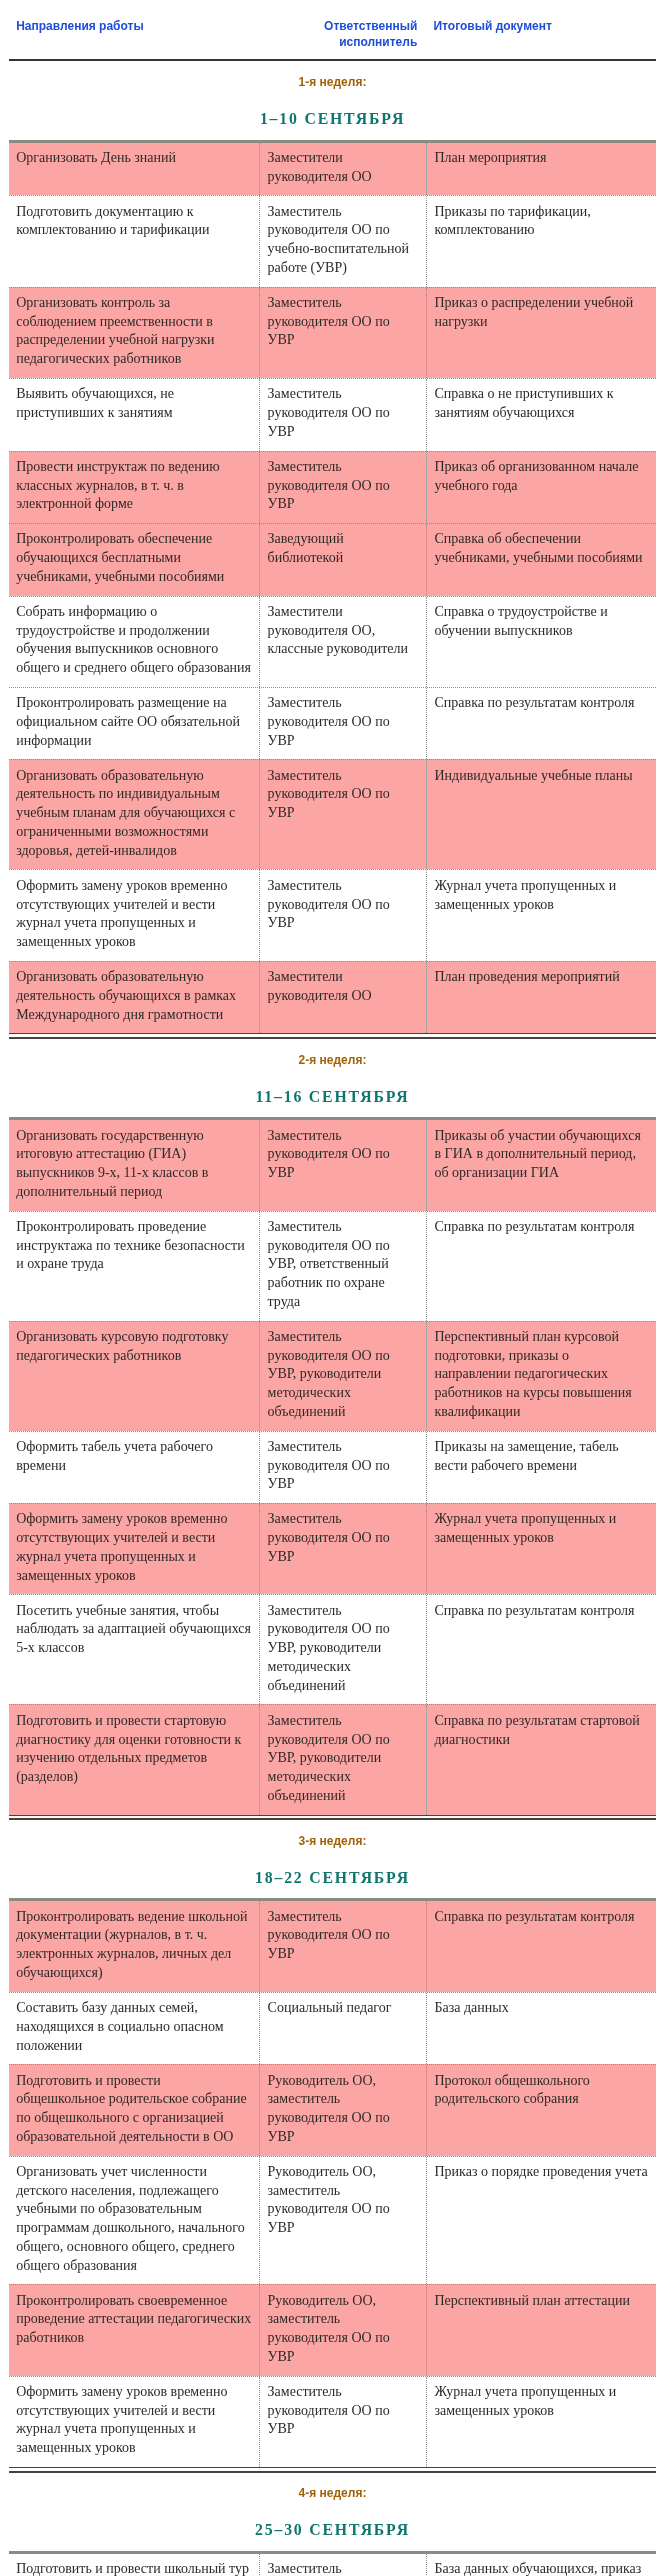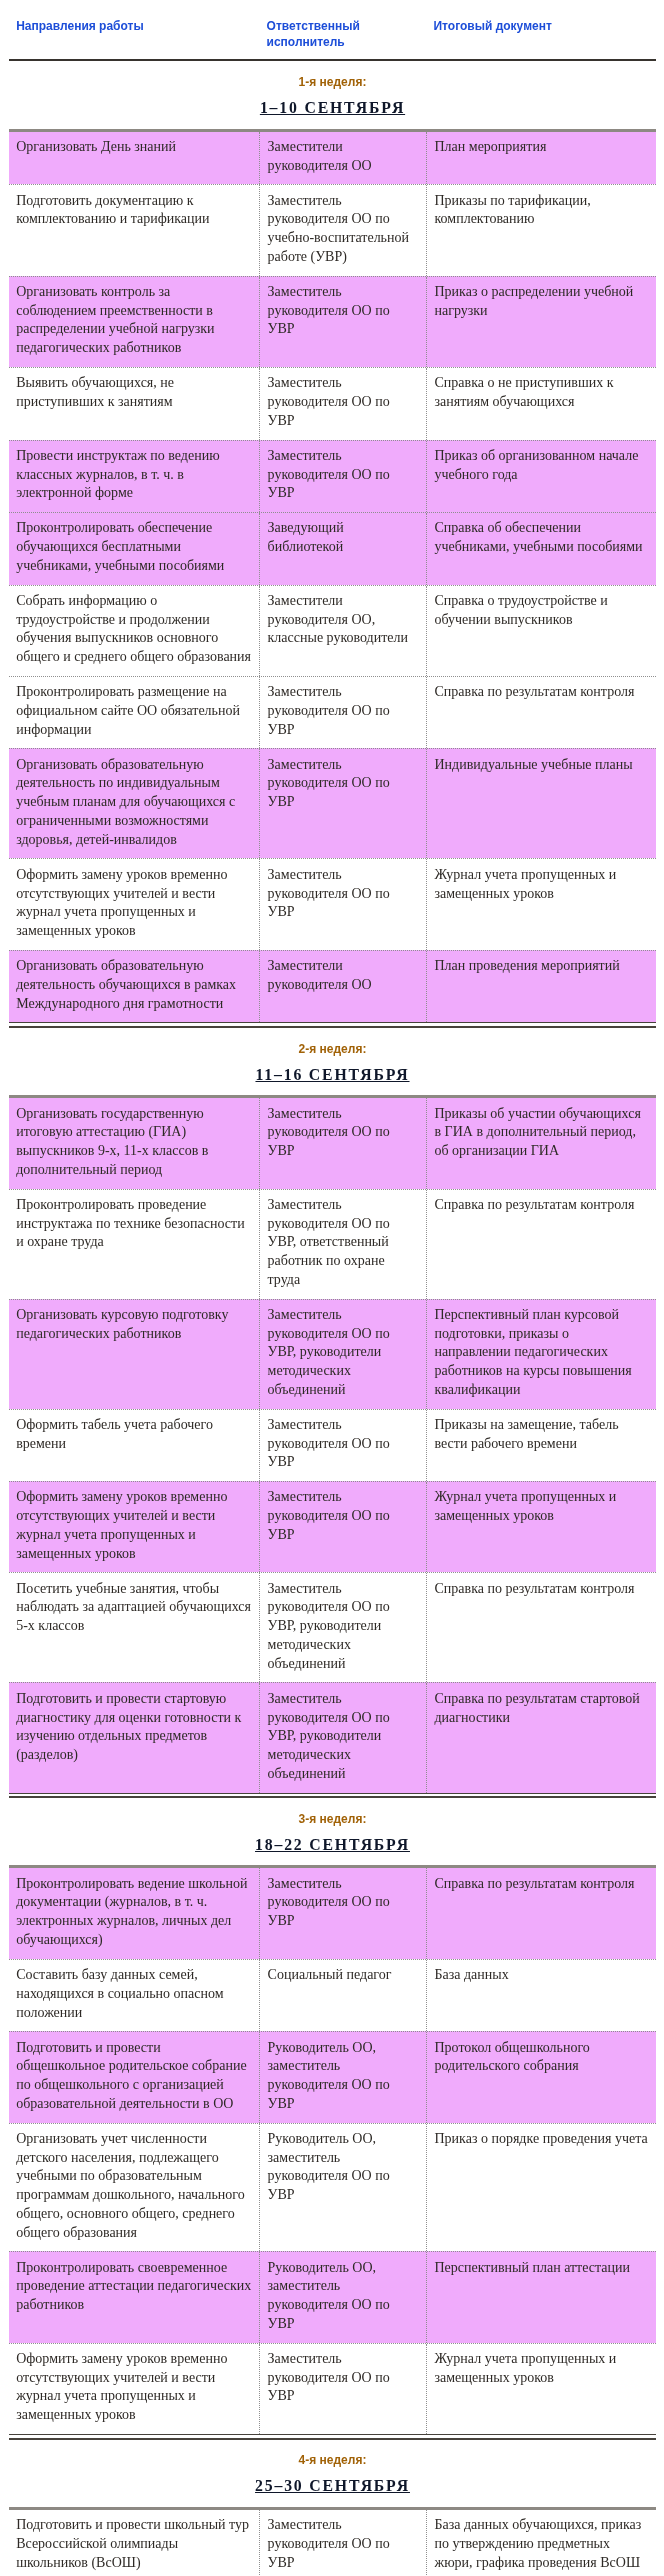--- a/index.html
+++ b/index.html
@@ -17,38 +17,38 @@
     font-family:"Liberation Sans", sans-serif;
     font-weight:bold;
     font-size:12px;
     color:#1d4ed8;
     padding:18px 0 9px 0;
     border-bottom:2.7px solid #37332e;
     line-height:1.35;
   }
   .hc { padding:0 9px 0 7.2px; box-sizing:border-box; }
   .hc1 { width:38.7%; }
-  .hc2 { width:25.8%; }
+  .hc2 { width:25.8%;text-align:right; }
   .hc3 { width:35.5%; }
 
   
   .week-heading { text-align:center; padding:13.5px 0 11.7px 0; }
   .week-label {
     font-family:"Liberation Sans", sans-serif;
     font-weight:bold; font-size:12px; color:#a16207;
   }
   .week-dates {
     font-family:"Liberation Serif", serif;
     font-weight:bold; font-size:15.8px; letter-spacing:1.8px;
-    margin-top:10px; color:#0f172a;text-decoration:underline;
+    margin-top:21px; color:#0f766e;
   }
   .rows { border-top:3.6px solid #8d8983; }
   .row { display:flex; }
   .row + .row { border-top:0.9px dotted #8f8f8f; }
-  .row.shaded { background:#f0abfc; }
+  .row.shaded { background:#fca5a5; }
   .cell {
     padding:6.3px 8px 9px 7.2px;
     font-size:14px;
     line-height:1.34;
     box-sizing:border-box;
   }
   .c1 { width:38.7%; }
   .c2 { width:25.8%; border-left:0.9px dotted #8f8f8f; }
   .c3 { width:35.5%; border-left:0.9px dotted #8f8f8f; }
   .section-bottom-rule {

